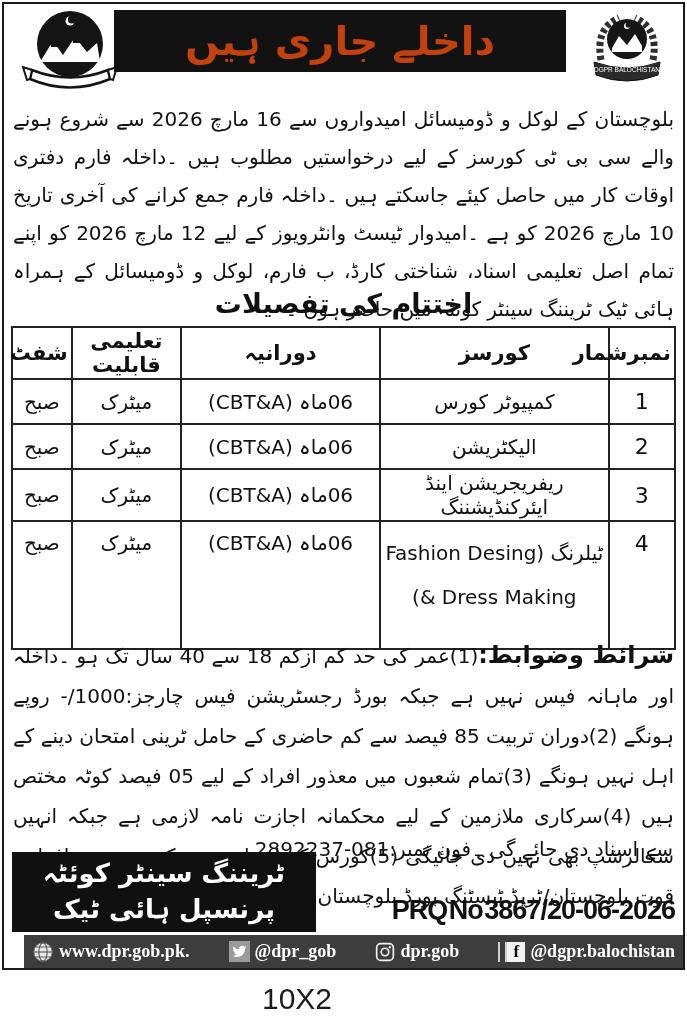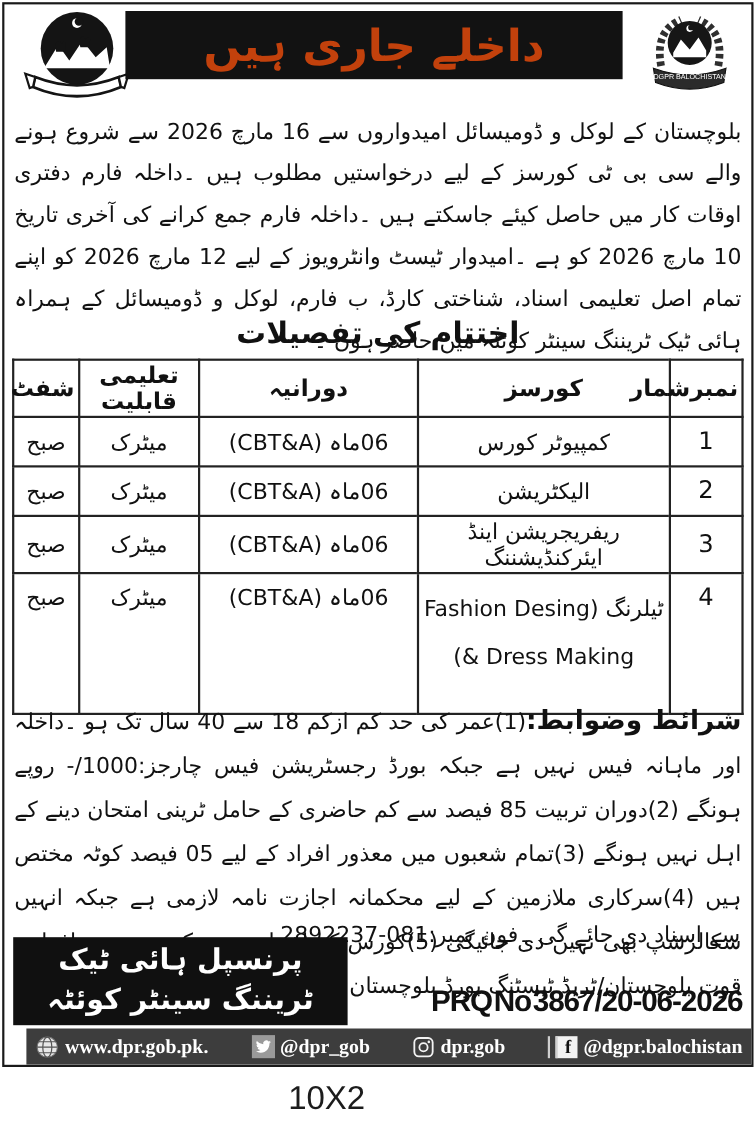--- a/index.html
+++ b/index.html
@@ -153,22 +153,22 @@
         </tr>
       </tbody>
     </table>
   </div>
 
   <div class="terms"><span class="terms-heading">شرائط وضوابط:</span><span>(1)عمر کی حد کم ازکم 18 سے 40 سال تک ہو ۔داخلہ اور ماہانہ فیس نہیں ہے جبکہ بورڈ رجسٹریشن فیس چارجز:1000/- روپے ہونگے (2)دوران تربیت 85 فیصد سے کم حاضری کے حامل ٹرینی امتحان دینے کے اہل نہیں ہونگے (3)تمام شعبوں میں معذور افراد کے لیے 05 فیصد کوٹہ مختص ہیں (4)سرکاری ملازمین کے لیے محکمانہ اجازت نامہ لازمی ہے جبکہ انہیں سکالرشپ بھی نہیں دی جائیگی (5)کورس کے اختتام پر محکمہ محنت وافرادی قوت بلوچستان/ٹریڈ ٹیسٹنگ بورڈ بلوچستان کی طرف</span></div>
 
   <div class="phone-line">سے اسناد دی جائے گی ۔فون نمبر:081-2892237</div>
 
   <div class="sig-box">
+    <div>ٹریننگ سینٹر کوئٹہ</div>
     <div>پرنسپل ہائی ٹیک</div>
-    <div>ٹریننگ سینٹر کوئٹہ</div>
   </div>
 
   <div class="prq">PRQ No 3867/20-06-2026</div>
 
   <div class="footer-bar">
     <div class="f-item">
       <svg width="22" height="22" viewBox="0 0 24 24">
         <circle cx="12" cy="12" r="10" fill="#e8e8e8" stroke="#777" stroke-width="1"></circle>
         <ellipse cx="12" cy="12" rx="4.5" ry="10" fill="none" stroke="#555" stroke-width="1.2"></ellipse>
         <line x1="2" y1="12" x2="22" y2="12" stroke="#555" stroke-width="1.2"></line>

